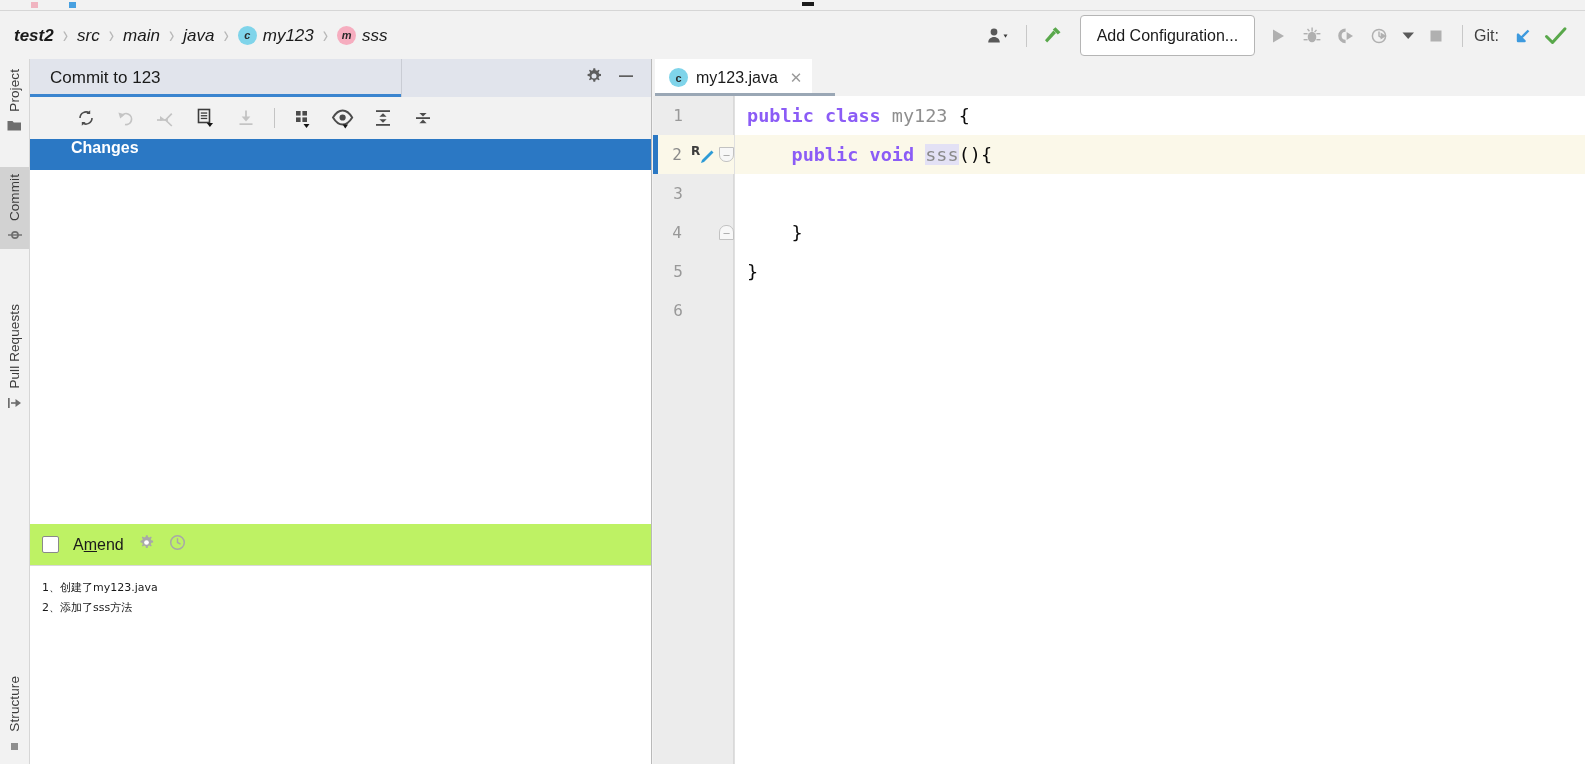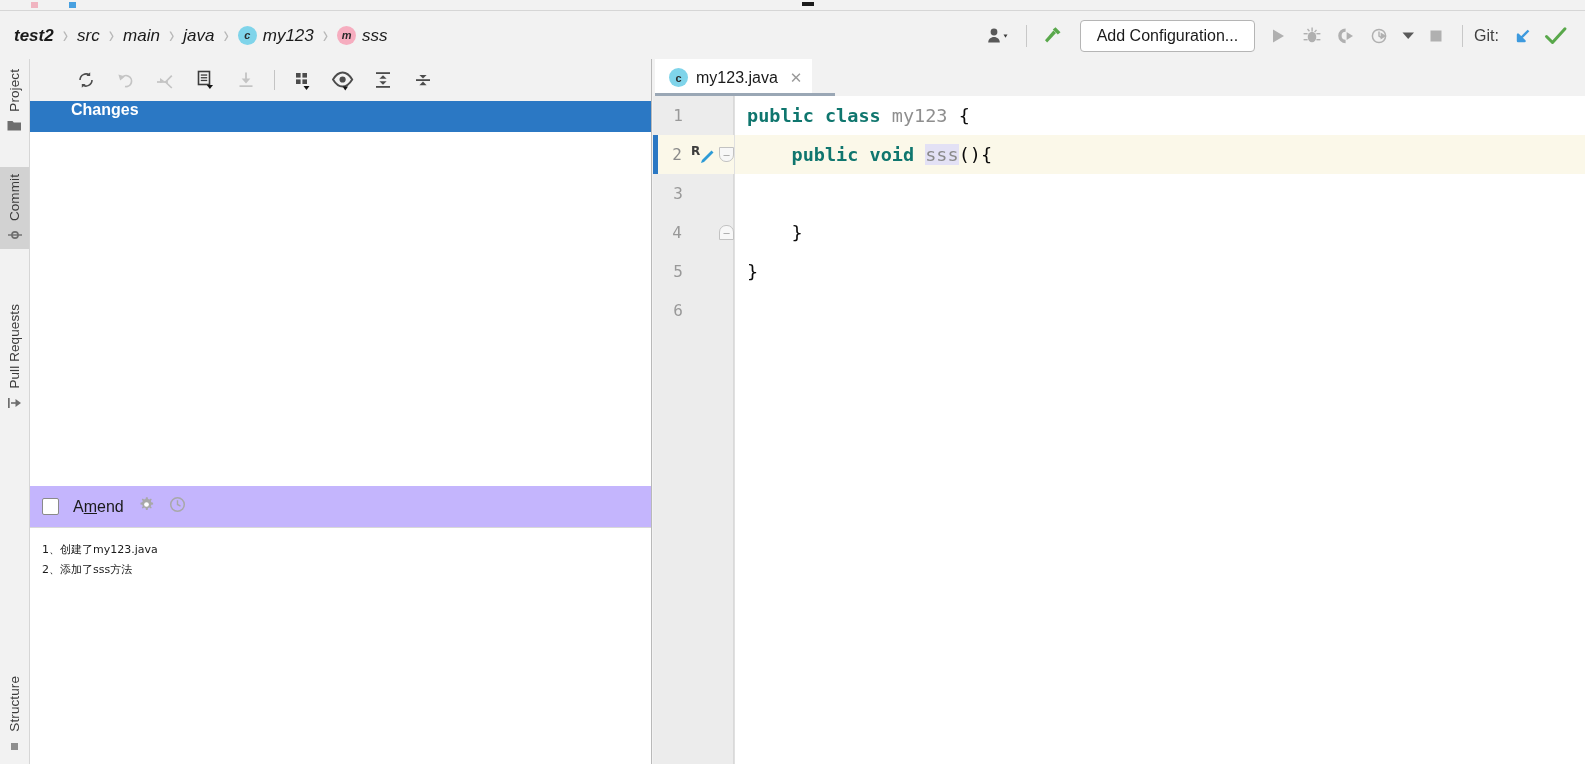--- a/index.html
+++ b/index.html
@@ -80,21 +80,21 @@
   .nav-icon {
     width: 34px; height: 34px;
     display: flex; align-items: center; justify-content: center;
   }
   .nav-sep {
     width: 1px; height: 22px;
     background: #c8c8c8;
     margin: 0 9px;
   }
   .addconfig-btn {
-    height: 32px;
+    height: 41px;
     border: 1px solid #b5b5b5;
     border-radius: 4px;
     background: #ffffff;
     padding: 0 16px;
     font-size: 16px;
     color: #1a1a1a;
     display: flex; align-items: center;
     margin: 0 6px 0 10px;
     font-family: "Liberation Sans", sans-serif;
   }
@@ -200,21 +200,21 @@
     font-size: 16px;
     font-weight: bold;
   }
   .changes-list {
     height: 354px;
     background: #ffffff;
   }
 
   .amend-row {
     height: 42px;
-    background: #c4b5fd;
+    background: #bef264;
     display: flex; align-items: center;
     padding-left: 12px;
     gap: 14px;
     border-bottom: 1px solid #d8d8d8;
   }
   .amend-check {
     width: 17px; height: 17px;
     border: 1px solid #8a8a8a;
     background: #ffffff;
     border-radius: 2px;
@@ -320,21 +320,21 @@
     font-size: 18.5px;
   }
   .cline {
     height: 39px;
     line-height: 39px;
     white-space: pre;
     padding-left: 12px;
     color: #0b0b0b;
   }
   .cline.hl { background: #fbf8e9; }
-  .kw  { color: #0f766e; font-weight: bold; }
+  .kw  { color: #8b5cf6; font-weight: bold; }
   .typ { color: #8e8e8e; }
   .mth { color: #8a8a8a; background: #e3e1f5; }
   .pl  { color: #0b0b0b; }
 
   .fold-pill {
     width: 15px; height: 15px;
     border: 1px solid #c2c2c2;
     background: #f7f7f7;
     display: flex; align-items: center; justify-content: center;
     font-size: 11px; color: #9a9a9a;
@@ -514,20 +514,39 @@
       <span class="vicon">
         <svg width="13" height="13" viewBox="0 0 13 13">
           <rect x="3" y="3" width="7" height="7" fill="#8e8e8e"></rect>
         </svg>
       </span>
     </div>
   </div>
 
   <div class="commit-panel">
 
+    <div class="commit-header">
+      <span class="commit-title">Commit to 123</span>
+      <div class="commit-title-underline"></div>
+      <div class="commit-header-divider"></div>
+
+      <div class="commit-header-actions">
+        <span>
+          <svg width="18" height="18" viewBox="0 0 18 18">
+            <path d="M9 1.3 l1.2 0 0.4 1.9 1.5 0.6 1.6-1.1 0.9 0.9 -1.1 1.6 0.6 1.5 1.9 0.4 0 1.8 -1.9 0.4 -0.6 1.5 1.1 1.6 -0.9 0.9 -1.6-1.1 -1.5 0.6 -0.4 1.9 -1.8 0 -0.4-1.9 -1.5-0.6 -1.6 1.1 -0.9-0.9 1.1-1.6 -0.6-1.5 -1.9-0.4 0-1.8 1.9-0.4 0.6-1.5 -1.1-1.6 0.9-0.9 1.6 1.1 1.5-0.6 0.4-1.9z" fill="#5e5e5e"></path>
+            <circle cx="9" cy="9" r="2.5" fill="#e1e4ec"></circle>
+          </svg>
+        </span>
+        <span>
+          <svg width="18" height="18" viewBox="0 0 18 18">
+            <rect x="2" y="8.3" width="14" height="1.7" fill="#5e5e5e"></rect>
+          </svg>
+        </span>
+      </div>
+    </div>
 
     <div class="commit-toolbar">
 
       <div class="tb-btn">
         <svg width="20" height="20" viewBox="0 0 20 20">
           <path d="M4 10a6 6 0 0 1 9.6-4.8" fill="none" stroke="#4c4c4c" stroke-width="1.6"></path>
           <path d="M16 10a6 6 0 0 1-9.6 4.8" fill="none" stroke="#4c4c4c" stroke-width="1.6"></path>
           <path d="M14.2 2.2 L14.2 6 L10.4 6 Z" fill="#4c4c4c"></path>
           <path d="M5.8 17.8 L5.8 14 L9.6 14 Z" fill="#4c4c4c"></path>
         </svg>

